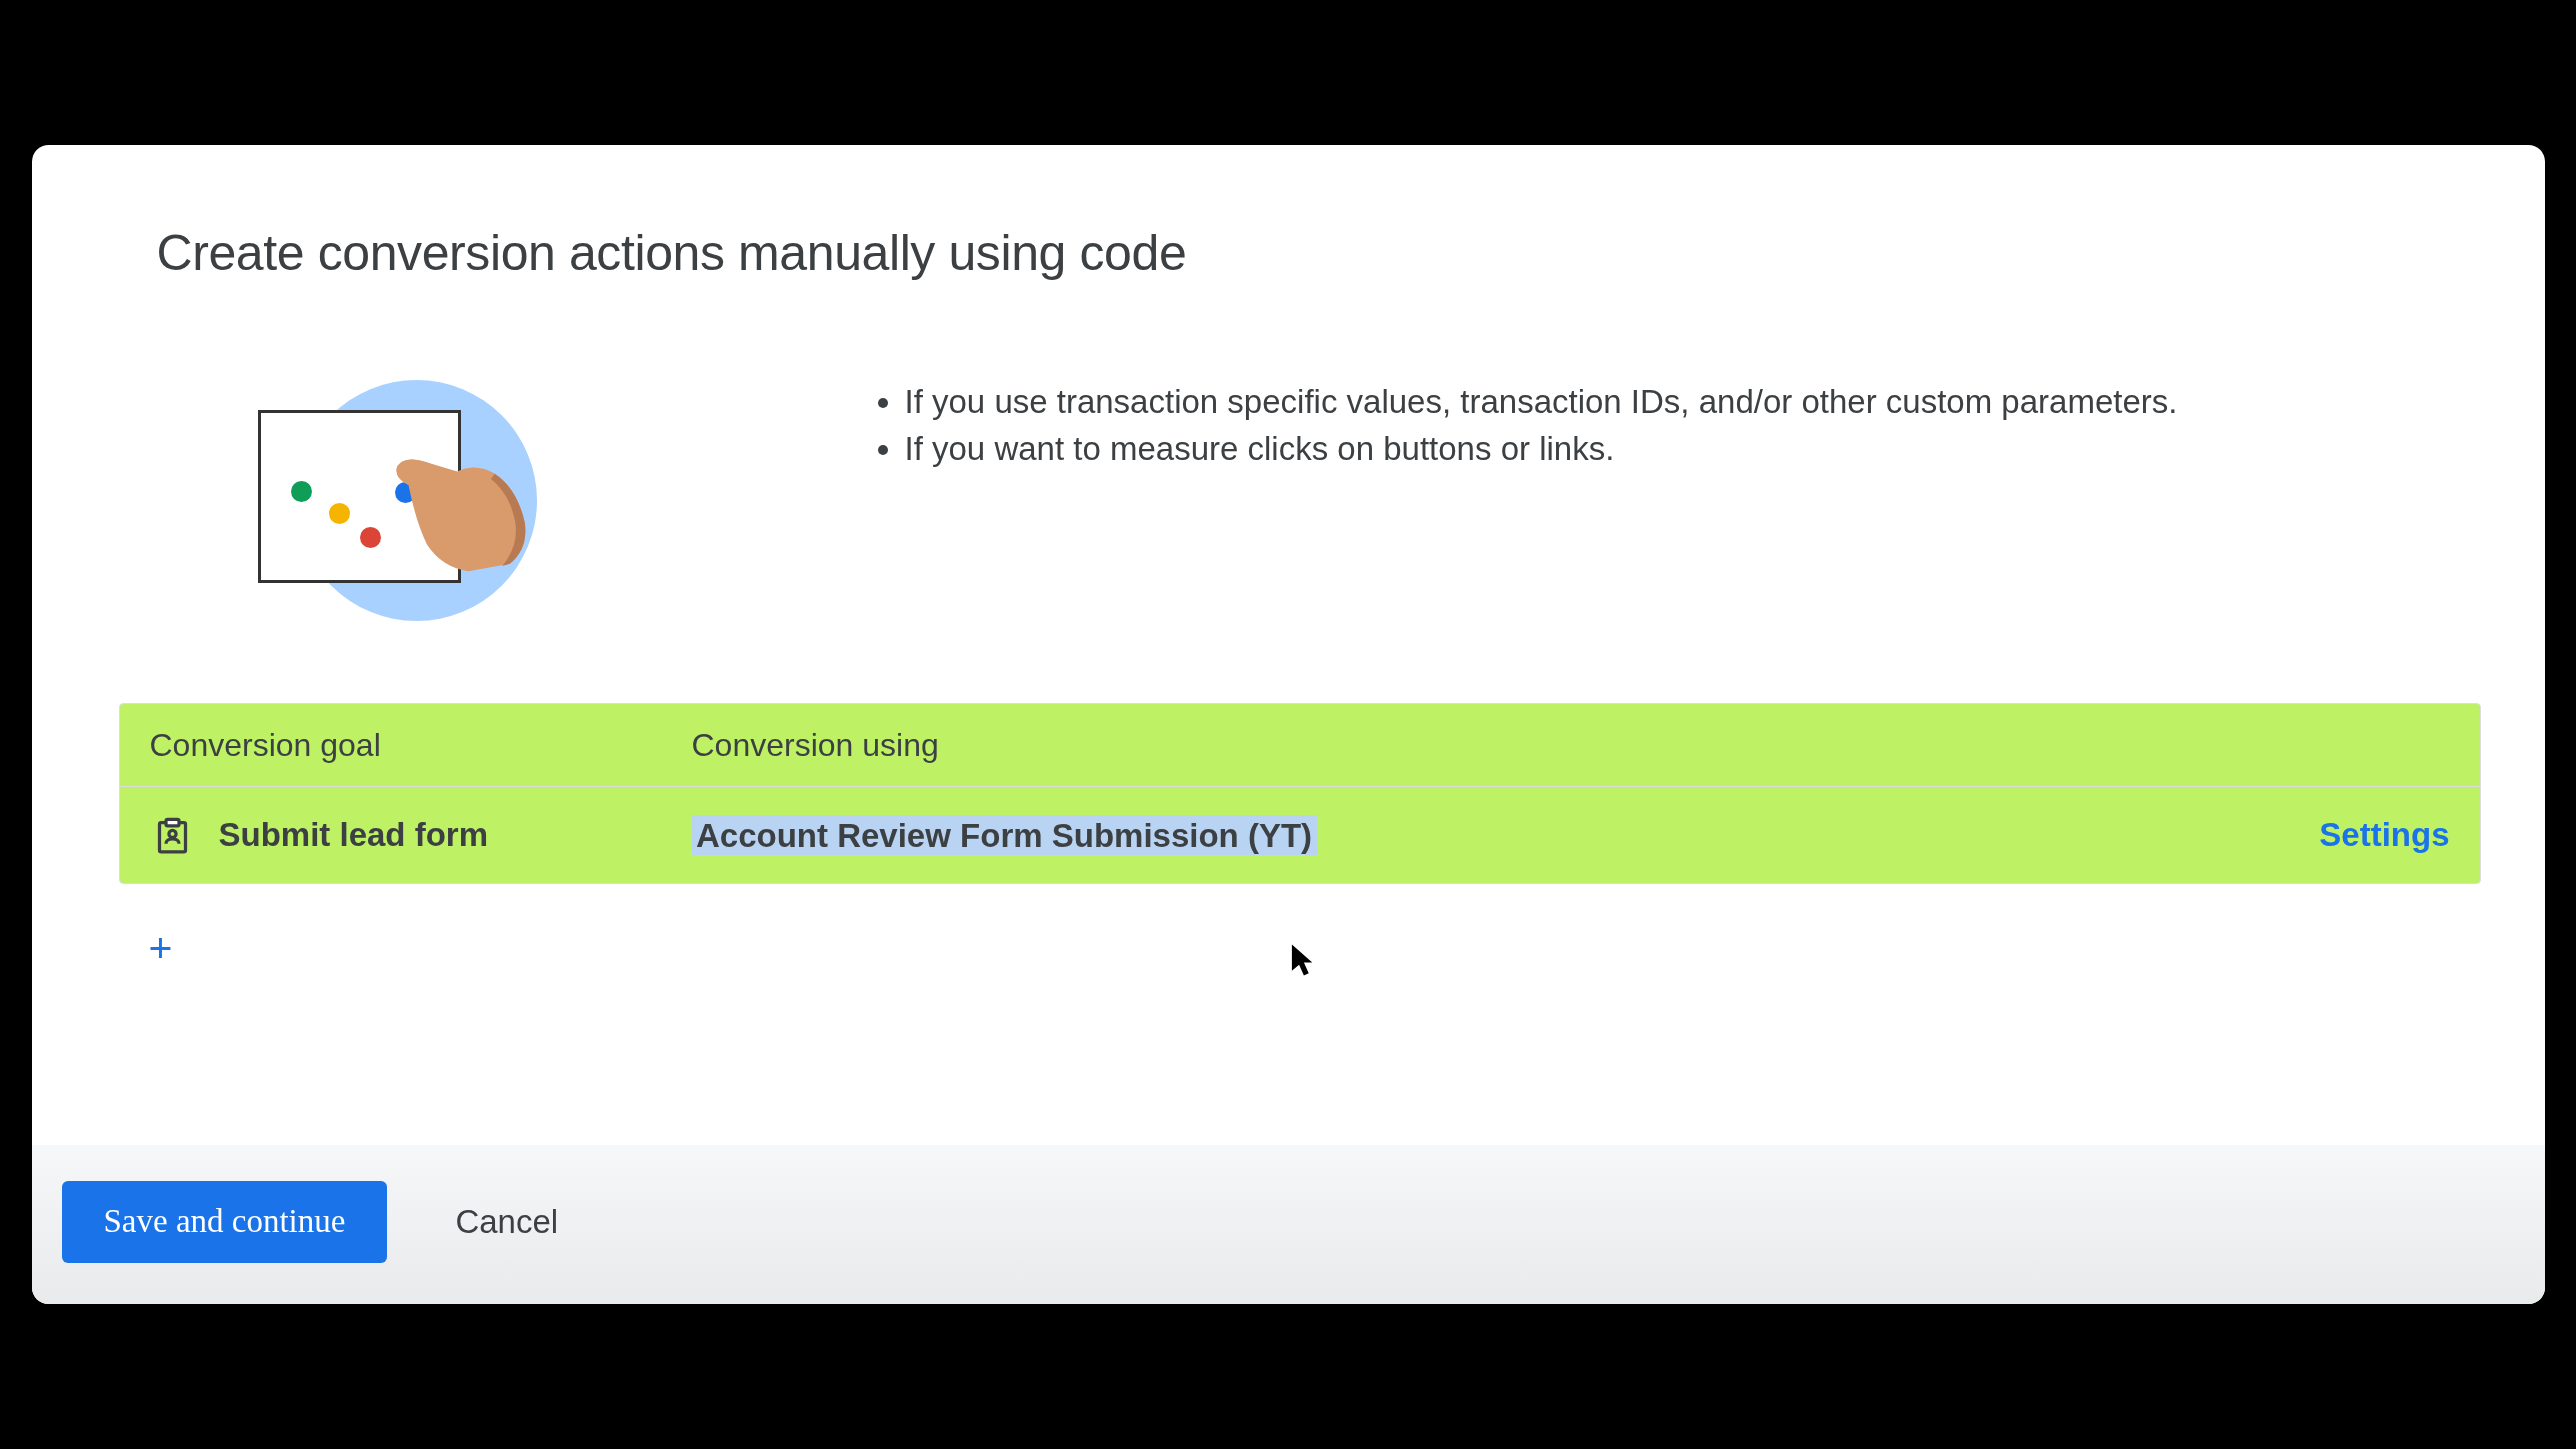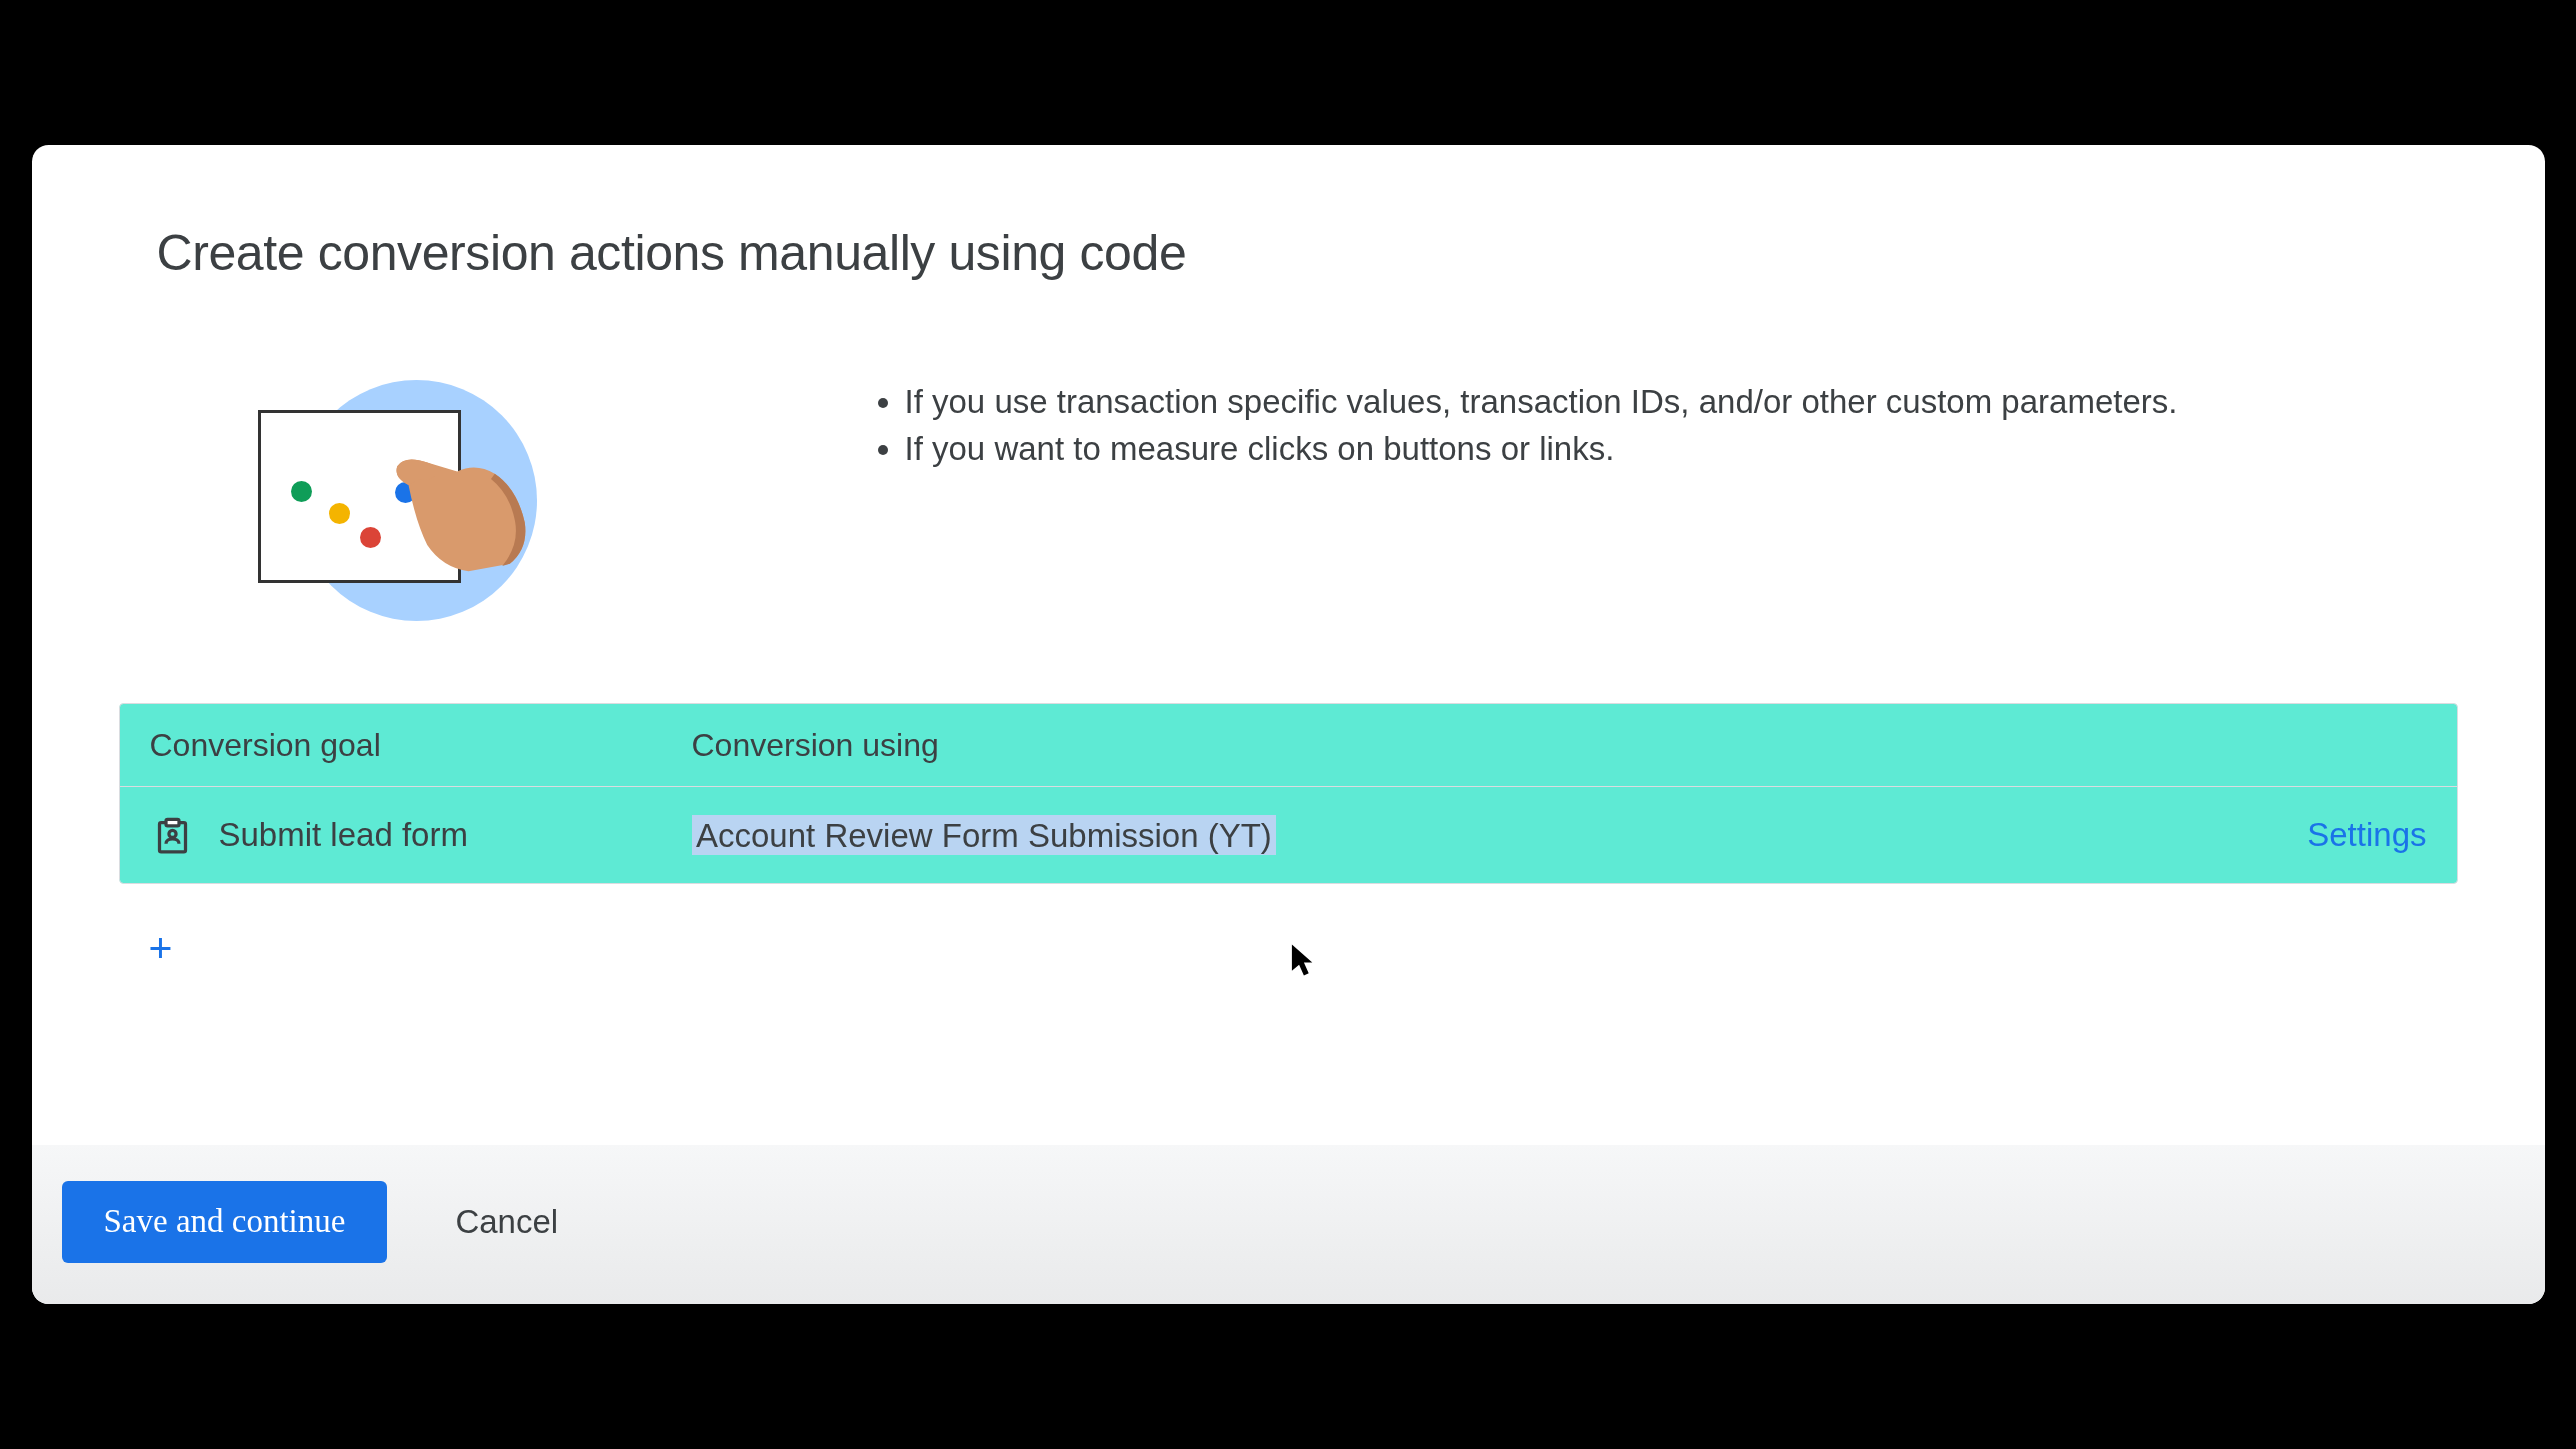--- a/index.html
+++ b/index.html
@@ -85,40 +85,41 @@
       line-height: 1.35;
     }
     .intro-text ul {
       padding-left: 45px;
       margin: 7.5px 0 21px 0;
     }
     .intro-text li {
       margin-bottom: 3px;
     }
     .table {
-      margin: 75px 87px 0 87px;
+      margin: 75px 64px 0 87px;
       border: 1.5px solid #dadce0;
       border-radius: 4.5px;
-      background: #5eead4;
+      background: #bef264;
     }
     .thead {
       display: flex;
       padding: 22.6px 30px;
       border-bottom: 1.5px solid #dadce0;
       color: #3c4043;
       font-size: 32px;
     }
     .col-goal { width: 542px; }
     .col-name { flex: 1; }
     .trow {
       display: flex;
       align-items: center;
       padding: 25.6px 30px;
       font-size: 33px;
       color: #3c4043;
+      font-weight: bold;
     }
     .goal-cell {
       width: 542px;
       display: flex;
       align-items: center;
       gap: 24px;
     }
     .form-icon {
       width: 45px;
       height: 45px;

